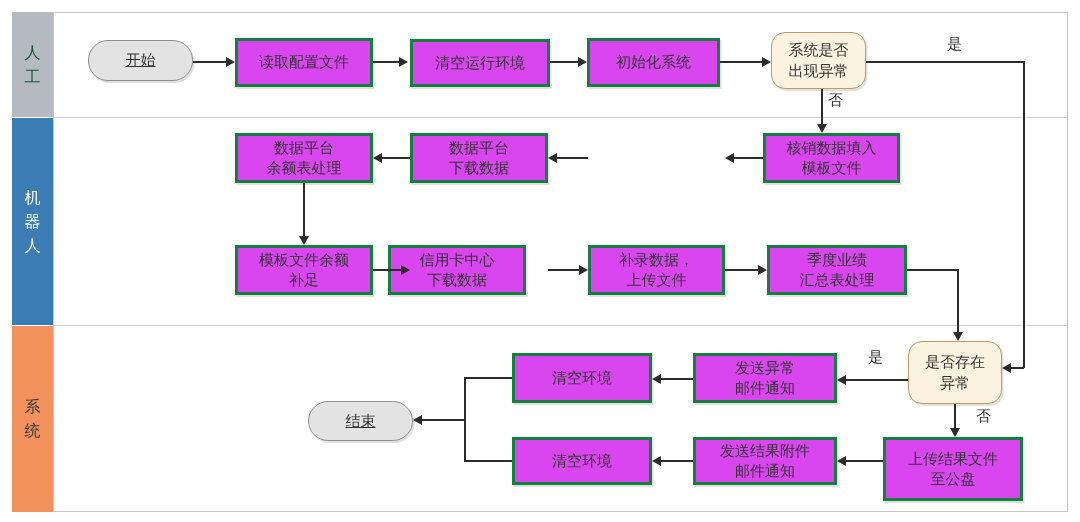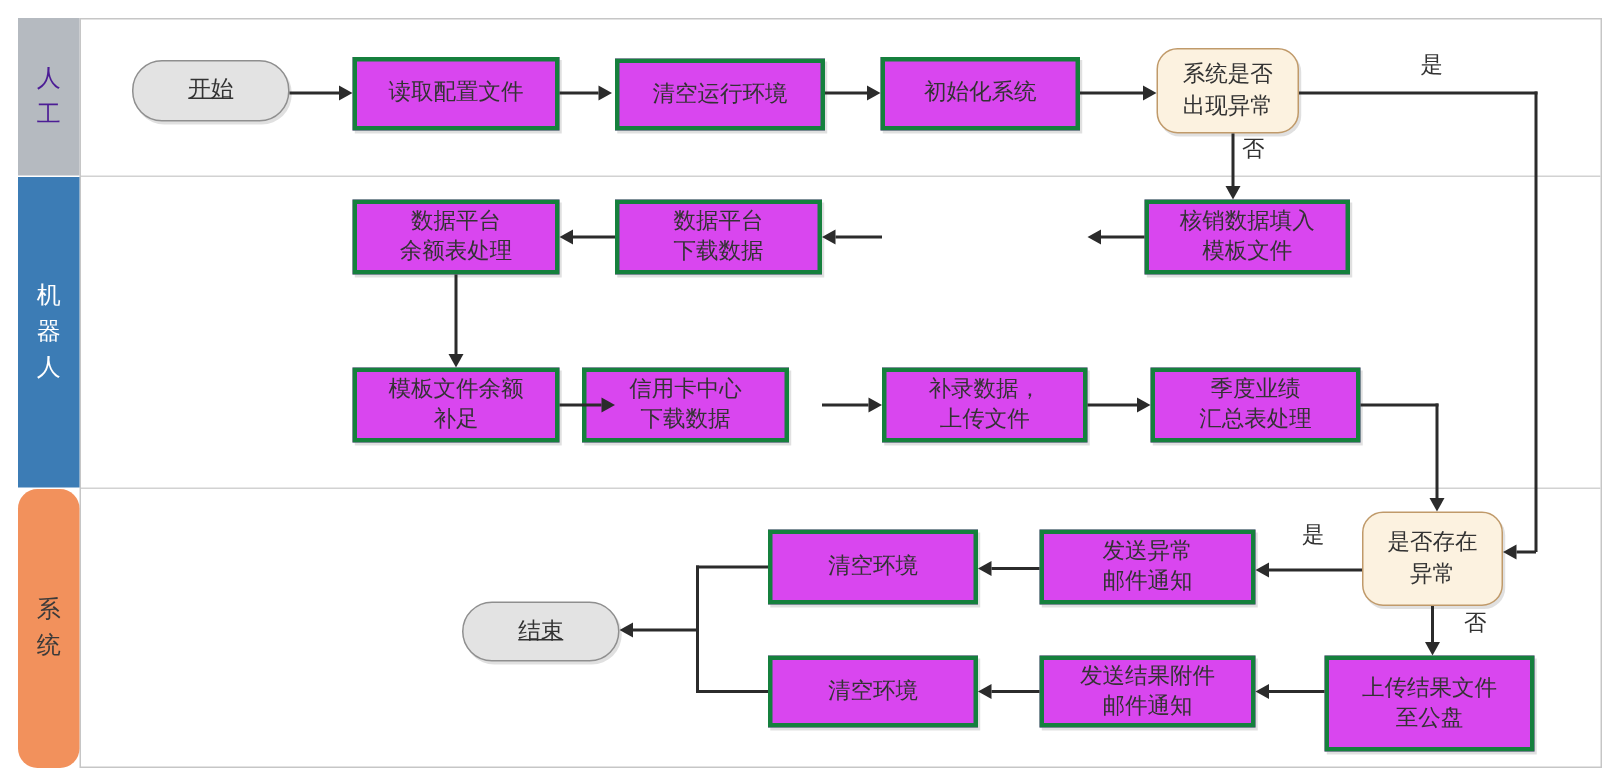--- a/index.html
+++ b/index.html
@@ -4,23 +4,23 @@
 <style>
   html,body{margin:0;padding:0;background:#fff;}
   .stage{position:relative;width:1080px;height:522px;background:#fff;
          font-family:"Liberation Sans","DejaVu Sans",sans-serif;color:#333;overflow:hidden;}
   .frame{position:absolute;left:53px;top:12px;width:1015px;height:500px;
          border:1px solid #c6c6c6;box-sizing:border-box;}
   .divider{position:absolute;left:54px;width:1013px;height:1px;background:#d2d2d2;}
   .lane{position:absolute;left:12px;width:41px;display:flex;align-items:center;justify-content:center;}
   .lane span{display:block;width:17px;word-break:break-all;text-align:center;
              font-size:16px;line-height:1.5;}
-  .lane-manual{top:12px;height:105px;background:#b5bac0;color:#4c1d95;align-items:center;}
+  .lane-manual{top:12px;height:105px;background:#b5bac0;color:#14532d;align-items:center;}
   .lane-robot{top:118px;height:207px;background:#3c7cb5;color:#ffffff;}
-  .lane-system{top:326px;height:186px;background:#f2915c;color:#3a3a3a;border-radius:13px;}
+  .lane-system{top:326px;height:186px;background:#f2915c;color:#3a3a3a;}
   .node{position:absolute;box-sizing:border-box;display:flex;align-items:center;justify-content:center;
         text-align:center;font-size:15px;line-height:1.35;white-space:pre-line;
         box-shadow:1.5px 2px 0 rgba(0,0,0,0.12);}
   .process{background:#d946ef;border:3px solid #15803d;}
   .decision{background:#fcf2e0;border:1.5px solid #c09a6a;border-radius:14px;}
   .terminator{background:#e3e3e3;border:1.5px solid #8f8f8f;border-radius:20px;text-decoration:underline;}
   .h{position:absolute;height:2px;background:#2b2b2b;}
   .v{position:absolute;width:2px;background:#2b2b2b;}
   .ar{position:absolute;width:0;height:0;}
   .ar.right{border-top:5px solid transparent;border-bottom:5px solid transparent;border-left:9px solid #2b2b2b;}

